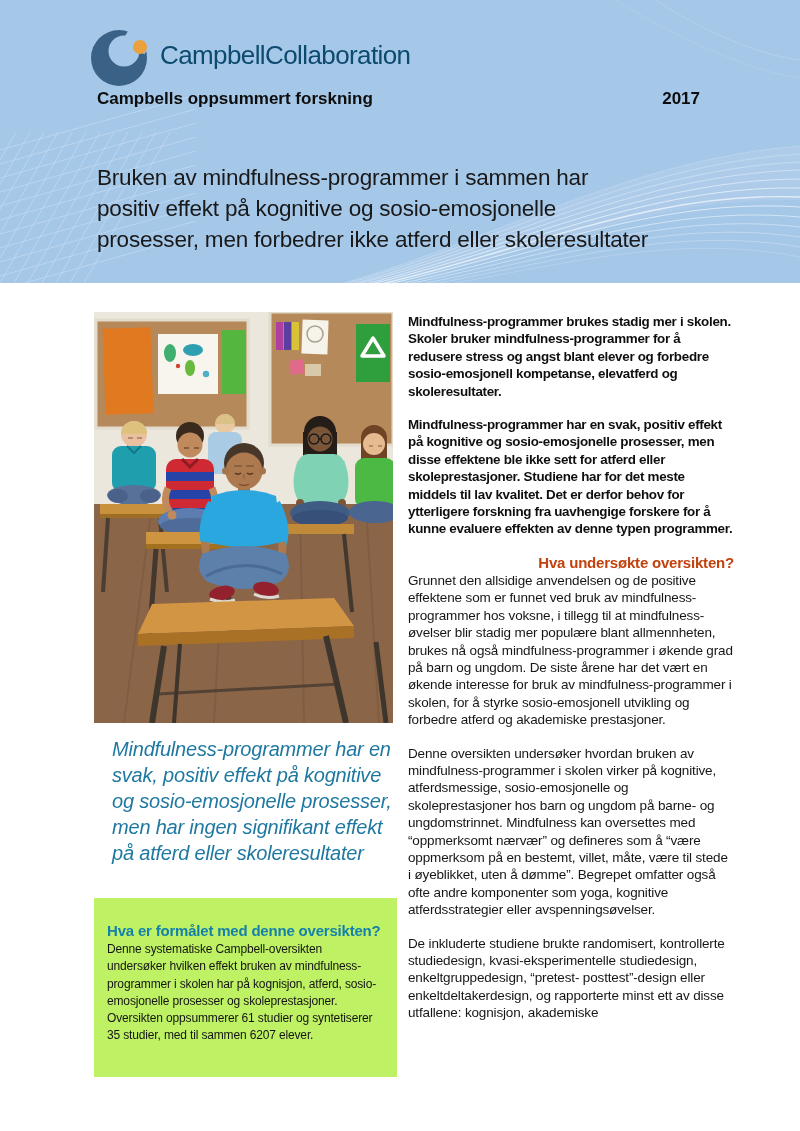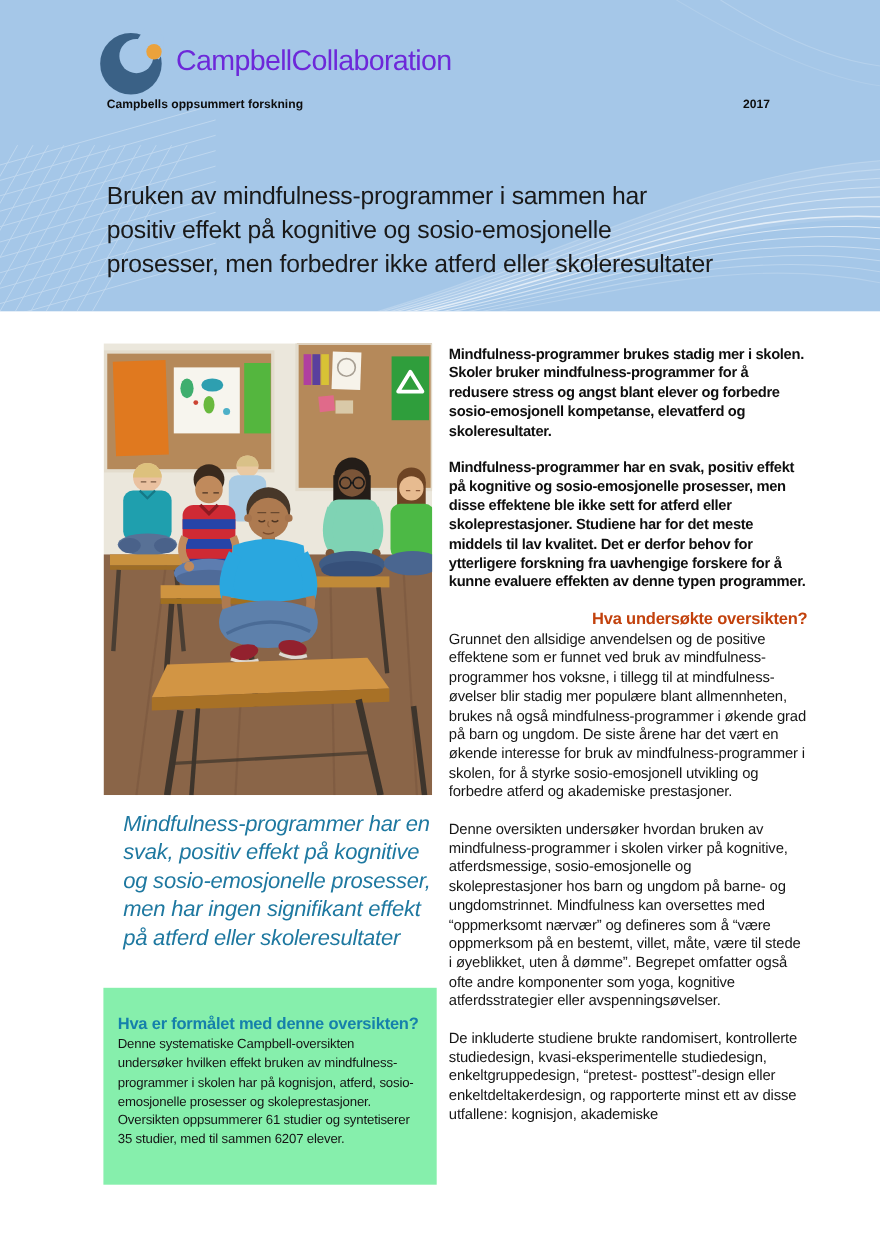--- a/index.html
+++ b/index.html
@@ -10,46 +10,46 @@
   }
   
   .hero{
     position:absolute;left:0;top:0;width:800px;height:283px;
     background:#a5c7e8;overflow:hidden;
   }
   .hero-deco{position:absolute;left:0;top:0;}
   .logo-row{position:absolute;left:91px;top:26px;display:flex;align-items:center;}
   .logo-mark{display:block;}
   .logo-text{
-    margin-left:11px;font-size:26px;letter-spacing:-0.6px;color:#6d28d9;
+    margin-left:11px;font-size:26px;letter-spacing:-0.6px;color:#0c4a6e;
     font-weight:400;transform:translateY(-2px);text-align:center;
   }
   .series-row{
     position:absolute;left:97px;top:89px;width:603px;
     display:flex;justify-content:space-between;
-    font-weight:700;font-size:11px;color:#0d0d0d;
+    font-weight:700;font-size:17px;color:#0d0d0d;
   }
   .report-title{
     position:absolute;left:97px;top:162px;margin:0;width:660px;
     font-size:22.5px;font-weight:400;line-height:31px;color:#191919;
     letter-spacing:-0.2px;
   }
   .report-title span{display:block;}
   
   .photo{
     position:absolute;left:94px;top:312px;width:299px;height:411px;overflow:hidden;
   }
   .pull-quote{
     position:absolute;left:112px;top:736px;width:288px;margin:0;
     font-style:italic;font-size:20px;line-height:26px;color:#1e78a0;
     letter-spacing:-0.2px;
   }
   .infobox{
     position:absolute;left:94px;top:898px;width:303px;min-height:179px;
-    background:#86efac;box-sizing:border-box;padding:24px 13px 12px 13px;
+    background:#bef264;box-sizing:border-box;padding:24px 13px 12px 13px;
   }
   .infobox h2{
     margin:0 0 2px 0;font-size:15px;font-weight:700;color:#1580ab;
     letter-spacing:-0.2px;
   }
   .infobox p{
     margin:0;font-size:12px;line-height:17.3px;letter-spacing:-0.15px;color:#141414;
   }
   
   .right-col{

